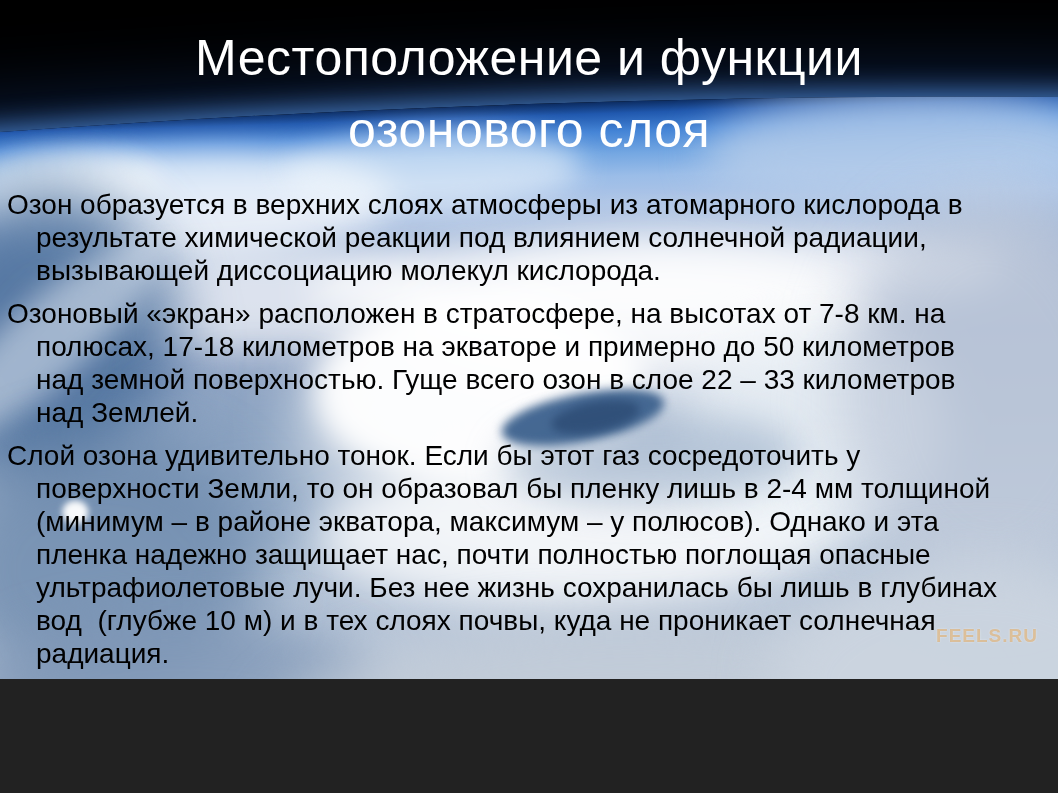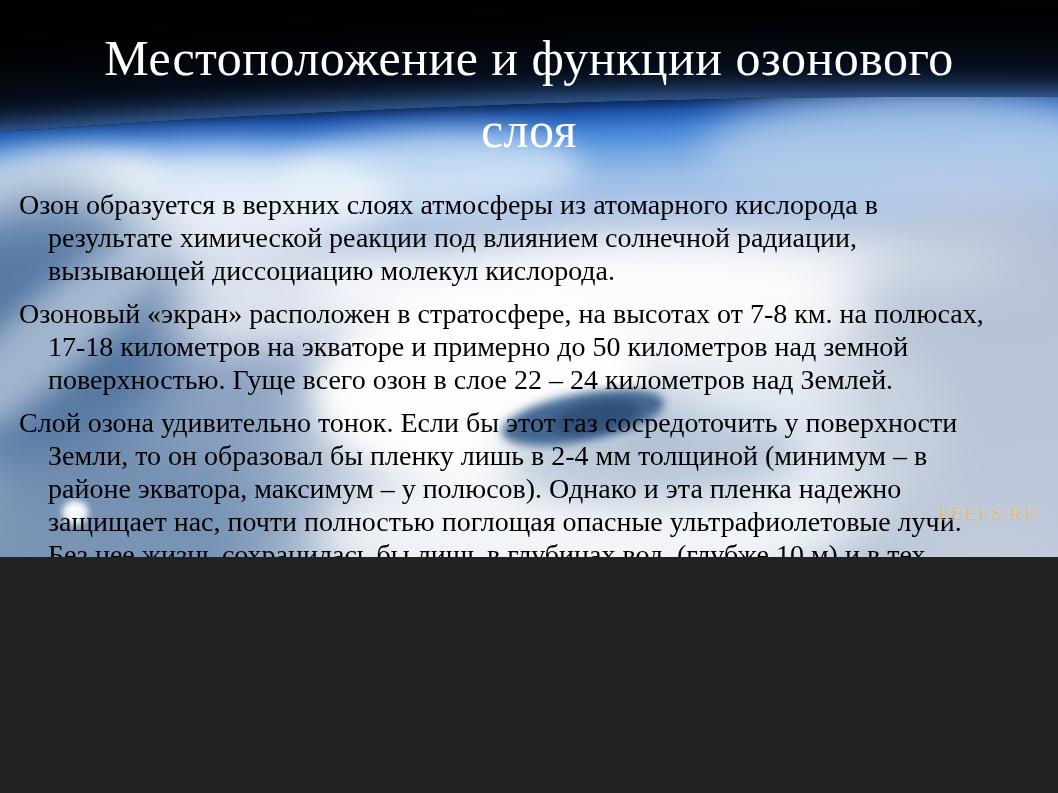--- a/index.html
+++ b/index.html
@@ -1,24 +1,24 @@
 <!DOCTYPE html>
 <html lang="ru"><head>
 <meta charset="utf-8">
 <style>
   html, body { margin: 0; padding: 0; background: #222; }
   * { box-sizing: border-box; }
 
   .slide {
     position: relative;
     width: 1058px;
-    height: 557px;
+    height: 679px;
     overflow: hidden;
     background: #000;
-    font-family: Liberation Serif, serif;
+    font-family: Liberation Sans, sans-serif;
   }
 
   
   .space {
     position: absolute; inset: 0;
     background: #000;
   }
   .earth {
     position: absolute;
     left: -3471px;
@@ -62,21 +62,21 @@
     font-weight: 400;
     line-height: 72px;
     letter-spacing: 0.5px;
   }
   .body-text {
     position: absolute;
     top: 188px; left: 0; right: 0;
   }
   .para {
     margin: 0 0 10px 0;
-    padding-left: 48px;
+    padding-left: 36px;
     padding-right: 60px;
     text-indent: -29px;
     color: #000000;
     font-size: 28px;
     line-height: 33px;
     white-space: pre-wrap;
   }
   .watermark {
     position: absolute;
     right: 20px; bottom: 32px;
@@ -123,18 +123,18 @@
       <div class="blob" style="left:350px;top:518px;width:700px;height:200px;background:rgba(194,204,216,0.9);filter:blur(26px);"></div>
       <div class="blob" style="left:850px;top:468px;width:400px;height:240px;background:rgba(204,213,224,0.9);filter:blur(26px);"></div>
       <div class="blob" style="left:149px;top:381px;width:26px;height:24px;background:rgba(255,255,255,0.95);filter:blur(3px);"></div>
     </div>
   </div>
 
   <h1 class="title">Местоположение и функции озонового слоя</h1>
 
   <div class="body-text">
     <p class="para">Озон образуется в верхних слоях атмосферы из атомарного кислорода в результате химической реакции под влиянием солнечной радиации, вызывающей диссоциацию молекул кислорода.</p>
-    <p class="para">Озоновый «экран» расположен в стратосфере, на высотах от 7-8 км. на полюсах, 17-18 километров на экваторе и примерно до 50 километров над земной поверхностью. Гуще всего озон в слое 22 – 24 километров над Землей.</p>
+    <p class="para">Озоновый «экран» расположен в стратосфере, на высотах от 7-8 км. на полюсах, 17-18 километров на экваторе и примерно до 50 километров над земной поверхностью. Гуще всего озон в слое 22 – 33 километров над Землей.</p>
     <p class="para">Слой озона удивительно тонок. Если бы этот газ сосредоточить у поверхности Земли, то он образовал бы пленку лишь в 2-4 мм толщиной (минимум – в районе экватора, максимум – у полюсов). Однако и эта пленка надежно защищает нас, почти полностью поглощая опасные ультрафиолетовые лучи. Без нее жизнь сохранилась бы лишь в глубинах вод  (глубже 10 м) и в тех слоях почвы, куда не проникает солнечная радиация.</p>
   </div>
 
   <div class="watermark">FEELS.RU</div>
 </div>
 
 </body></html>

